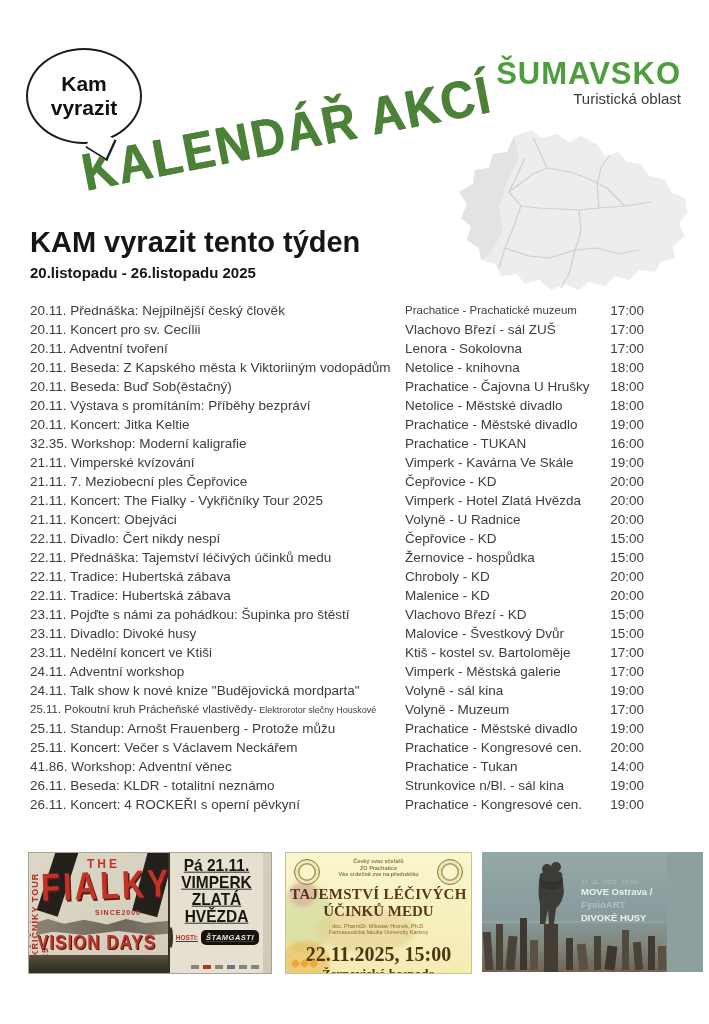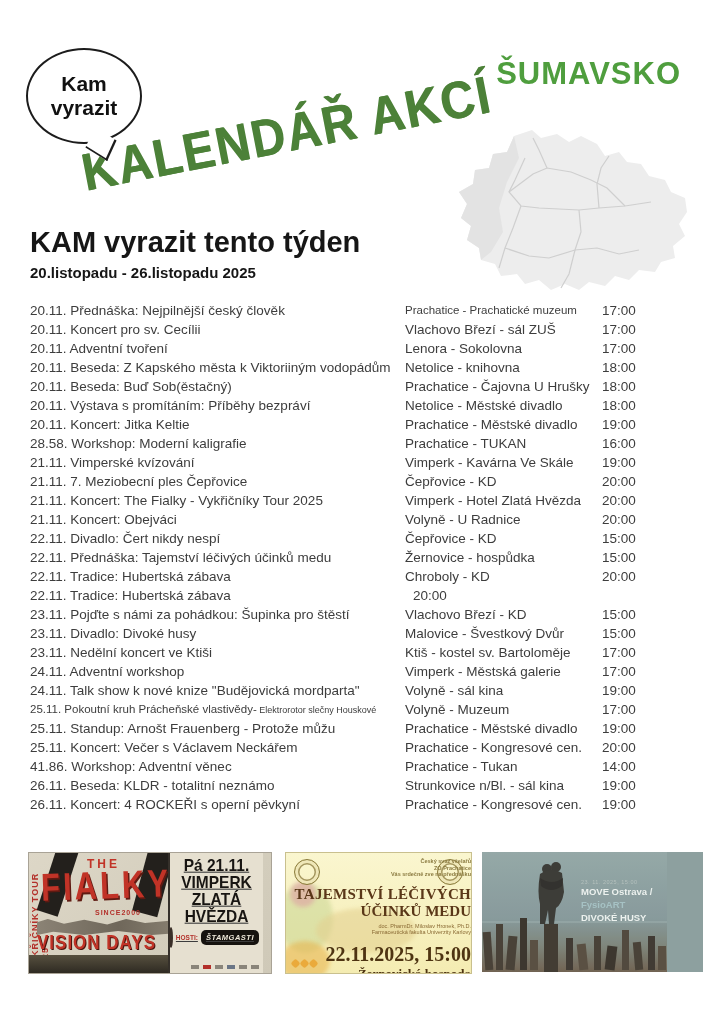--- a/index.html
+++ b/index.html
@@ -25,21 +25,21 @@
   .date-range{position:absolute;left:30px;top:264px;font-size:15px;font-weight:bold;color:#161616;}
 
   
   .list{position:absolute;left:30px;top:301px;width:614px;}
   .row{display:flex;height:19px;line-height:19px;font-size:13.5px;white-space:nowrap;}
   .ev{flex:0 0 375px;overflow:visible;}
   .ev.sm{font-size:11.5px;}
   .suffix{font-size:9px;}
   .loc{flex:0 0 189px;overflow:visible;}
   .loc.sm2{font-size:11.5px;}
-  .time{flex:0 0 50px;text-align:center;}
+  .time{flex:0 0 50px;text-align:right;}
 
   
   .poster{position:absolute;top:852px;height:120px;overflow:hidden;}
   
   .p1{left:28px;width:242px;background:linear-gradient(135deg,#ddd7c7 0%,#d5cfbe 50%,#cfc9b8 100%);
       border:1px solid #a9a396;}
   .p1 .vside{position:absolute;left:1px;bottom:2px;writing-mode:vertical-rl;transform:rotate(180deg);
       font-size:9px;font-weight:900;color:#b3302a;letter-spacing:1px;}
   .p1 .stripe1,.p1 .stripe2{position:absolute;background:#23201c;}
   .p1 .stripe1{left:18px;top:-8px;width:22px;height:70px;transform:rotate(18deg);}
@@ -64,21 +64,21 @@
   .p1 .hlabel{font-size:6.5px;font-weight:900;color:#b3302a;}
   .p1 .hbox{background:#16130f;color:#efe9da;font-size:7.5px;font-weight:bold;font-style:italic;
       padding:3px 5px;border-radius:5px;letter-spacing:.5px;}
   .p1 .sponsors{position:absolute;right:4px;bottom:4px;display:flex;gap:4px;}
   .p1 .sponsors i{display:block;width:8px;height:4px;background:#8a857a;}
   .p1 .sponsors i:nth-child(2){background:#b3302a;}
   .p1 .sponsors i:nth-child(4){background:#6a7585;}
 
   
   .p2{left:285px;width:185px;background:linear-gradient(180deg,#faf6cf,#f4ecb2);border:1px solid #c9c08e;
-      text-align:right;}
+      text-align:center;}
   .p2 .blob{position:absolute;border-radius:50%;filter:blur(2px);opacity:.55;}
   .p2 .b1{left:-8px;top:30px;width:55px;height:70px;background:#c9d694;}
   .p2 .b2{left:-6px;bottom:-8px;width:50px;height:40px;background:#e8b24a;}
   .p2 .b3{left:30px;top:55px;width:100px;height:45px;background:#e3cf8e;}
   .p2 .b4{left:4px;top:28px;width:26px;height:26px;background:#dd9aa2;}
   .p2 .emblem{position:absolute;width:24px;height:24px;border:1.5px solid #8a7b3a;border-radius:50%;
       box-shadow:inset 0 0 0 3px #efe7b8, inset 0 0 0 4.5px #a5975f;}
   .p2 .e1{left:8px;top:6px;}
   .p2 .e2{right:8px;top:6px;}
   .p2 .toptxt{position:relative;margin-top:5px;font-size:5.5px;line-height:6.5px;color:#8a7a40;font-weight:bold;}
@@ -107,20 +107,21 @@
 
   <div class="bubble">
     <span>Kam</span>
     <span>vyrazit</span>
   </div>
 
   <div class="stamp">KALENDÁŘ AKCÍ</div>
 
   <div class="logo">
     <div class="name">ŠUMAVSKO</div>
+    <div class="sub">Turistická oblast</div>
   </div>
 
   <svg class="map" width="272" height="168" viewBox="0 0 272 168">
     <path fill="#ededed" d="M85,8 L103,2 L112,10 L128,6 L140,14 L152,8 L168,16 L176,28 L190,24 L198,34 L212,36 L220,48 L236,52 L242,64 L256,70 L258,84 L250,96 L256,108 L244,118 L246,130 L232,134 L226,144 L210,142 L200,152 L186,148 L176,158 L160,154 L150,162 L136,156 L122,162 L110,152 L96,156 L88,146 L72,148 L66,136 L52,132 L50,120 L38,112 L42,98 L32,90 L38,76 L30,64 L44,56 L46,42 L60,40 L64,26 L78,24 Z"></path>
     <path fill="#e3e3e3" d="M38,76 L30,64 L44,56 L46,42 L60,40 L64,26 L78,24 L85,8 L90,30 L78,54 L70,80 L74,104 L62,124 L52,132 L50,120 L38,112 L42,98 L32,90 Z"></path>
     <g stroke="#cfcfcf" stroke-width="1.2" fill="none">
       <polyline points="96,30 86,52 80,64 92,78 110,80 150,82 170,80 196,78 222,74"></polyline>
       <polyline points="80,64 104,46 118,40 142,44 162,52 178,60 196,78"></polyline>
       <polyline points="92,78 84,100 76,120 70,140"></polyline>
       <polyline points="150,82 152,104 146,122 140,146 132,160"></polyline>
@@ -164,21 +165,21 @@
         <span class="ev">20.11. Výstava s promítáním: Příběhy bezpráví</span>
         <span class="loc">Netolice - Městské divadlo</span>
         <span class="time">18:00</span>
       </div>
       <div class="row">
         <span class="ev">20.11. Koncert: Jitka Keltie</span>
         <span class="loc">Prachatice - Městské divadlo</span>
         <span class="time">19:00</span>
       </div>
       <div class="row">
-        <span class="ev">28.58. Workshop: Moderní kaligrafie</span>
+        <span class="ev">32.35. Workshop: Moderní kaligrafie</span>
         <span class="loc">Prachatice - TUKAN</span>
         <span class="time">16:00</span>
       </div>
       <div class="row">
         <span class="ev">21.11. Vimperské kvízování</span>
         <span class="loc">Vimperk - Kavárna Ve Skále</span>
         <span class="time">19:00</span>
       </div>
       <div class="row">
         <span class="ev">21.11. 7. Meziobecní ples Čepřovice</span>
@@ -205,20 +206,21 @@
         <span class="loc">Žernovice - hospůdka</span>
         <span class="time">15:00</span>
       </div>
       <div class="row">
         <span class="ev">22.11. Tradice: Hubertská zábava</span>
         <span class="loc">Chroboly - KD</span>
         <span class="time">20:00</span>
       </div>
       <div class="row">
         <span class="ev">22.11. Tradice: Hubertská zábava</span>
+        <span class="loc">Malenice - KD</span>
         <span class="time">20:00</span>
       </div>
       <div class="row">
         <span class="ev">23.11. Pojďte s námi za pohádkou: Šupinka pro štěstí</span>
         <span class="loc">Vlachovo Březí - KD</span>
         <span class="time">15:00</span>
       </div>
       <div class="row">
         <span class="ev">23.11. Divadlo: Divoké husy</span>
         <span class="loc">Malovice - Švestkový Dvůr</span>

